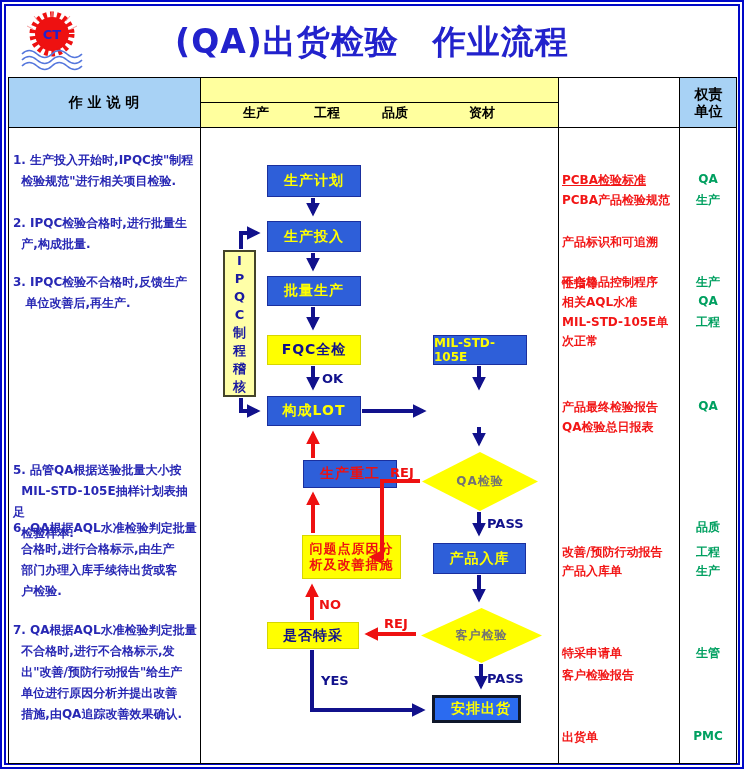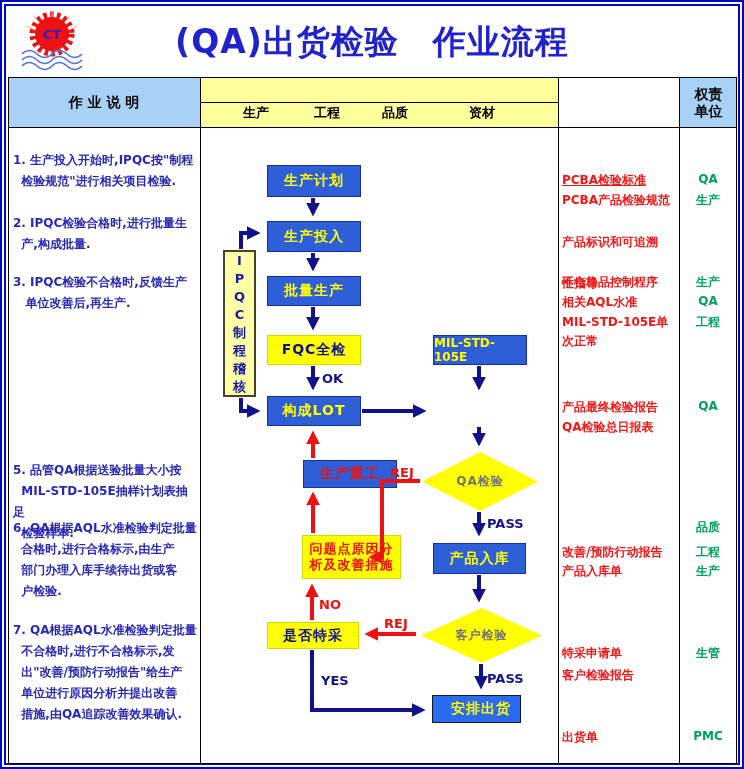--- a/index.html
+++ b/index.html
@@ -17,21 +17,21 @@
   .lb{background:#a8d2f5;}
   .yb{background:#ffff9e;}
   .subdep{position:absolute;top:104px;width:44px;text-align:center;font-size:13px;font-weight:bold;color:#000;}
   
   .step{position:absolute;left:13px;width:186px;font-size:12px;font-weight:bold;color:#2828b4;
         line-height:21px;white-space:pre-wrap;}
   
   .fb{position:absolute;display:flex;align-items:center;justify-content:center;box-sizing:border-box;
       font-size:14px;font-weight:bold;letter-spacing:1px;}
   .fb.blue{background:#2e5fd9;border:1px solid #1a2f9e;color:#ffff00;}
-  .fb.bright{background:#2b6bf0;border:1px solid #0f172a;color:#ffff00;padding-left:9px;}
+  .fb.bright{background:#2b6bf0;border:3px solid #0f172a;color:#ffff00;padding-left:9px;}
   .fb.yellow{background:#ffff00;border:1px solid #d6d600;color:#10108c;}
   .fb.redtext{color:#ee1111;margin-left:36px;}
   .diamond{position:absolute;background:#ffff00;display:flex;align-items:center;justify-content:center;
            clip-path:polygon(50% 0,100% 50%,50% 100%,0 50%);font-size:12px;font-weight:bold;color:#737373;letter-spacing:1px;}
   .ipqc{position:absolute;background:#ffffa8;border:2px solid #44442a;box-sizing:border-box;
         font-size:13px;font-weight:bold;color:#1a1aa0;text-align:center;line-height:18px;white-space:pre-wrap;
         display:flex;align-items:center;justify-content:center;}
   .problem{white-space:pre-wrap;text-align:center;line-height:16px;font-size:13px;}
   
   .elab{position:absolute;font-size:13px;font-weight:bold;white-space:nowrap;}

